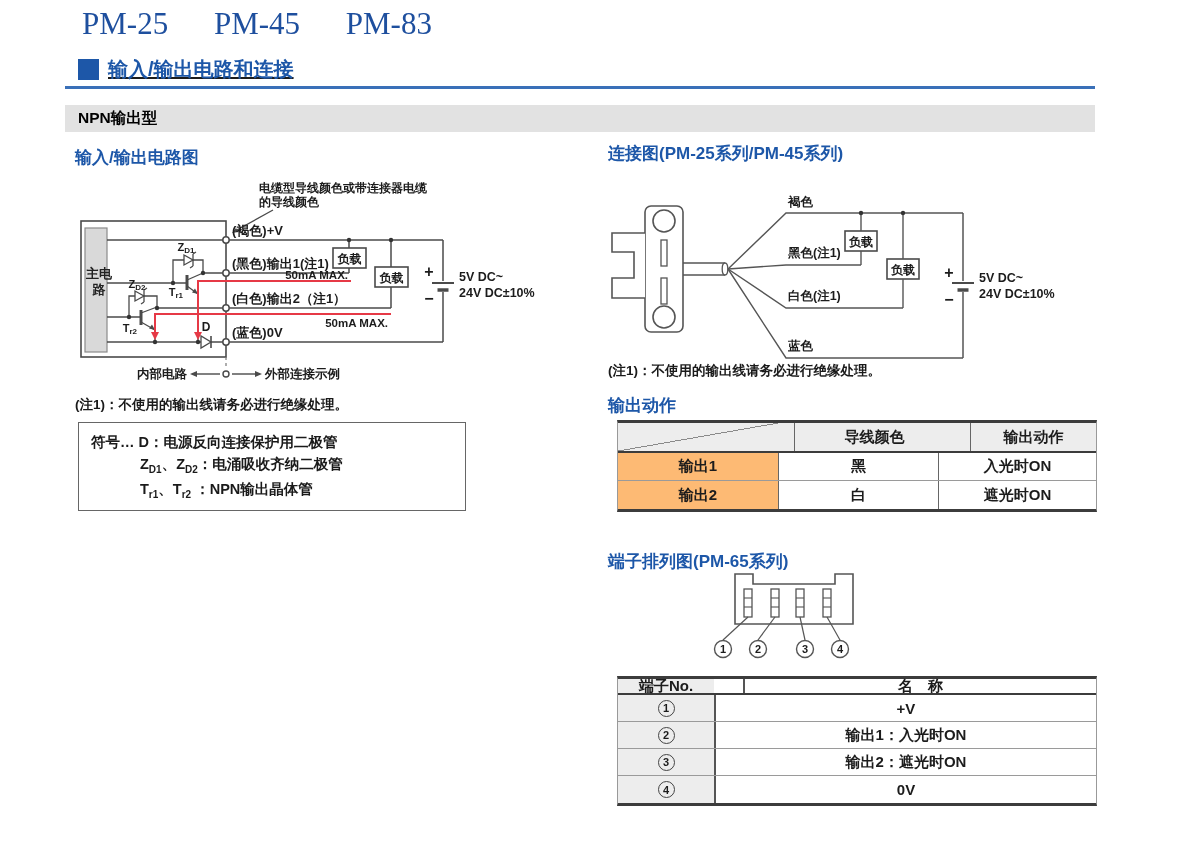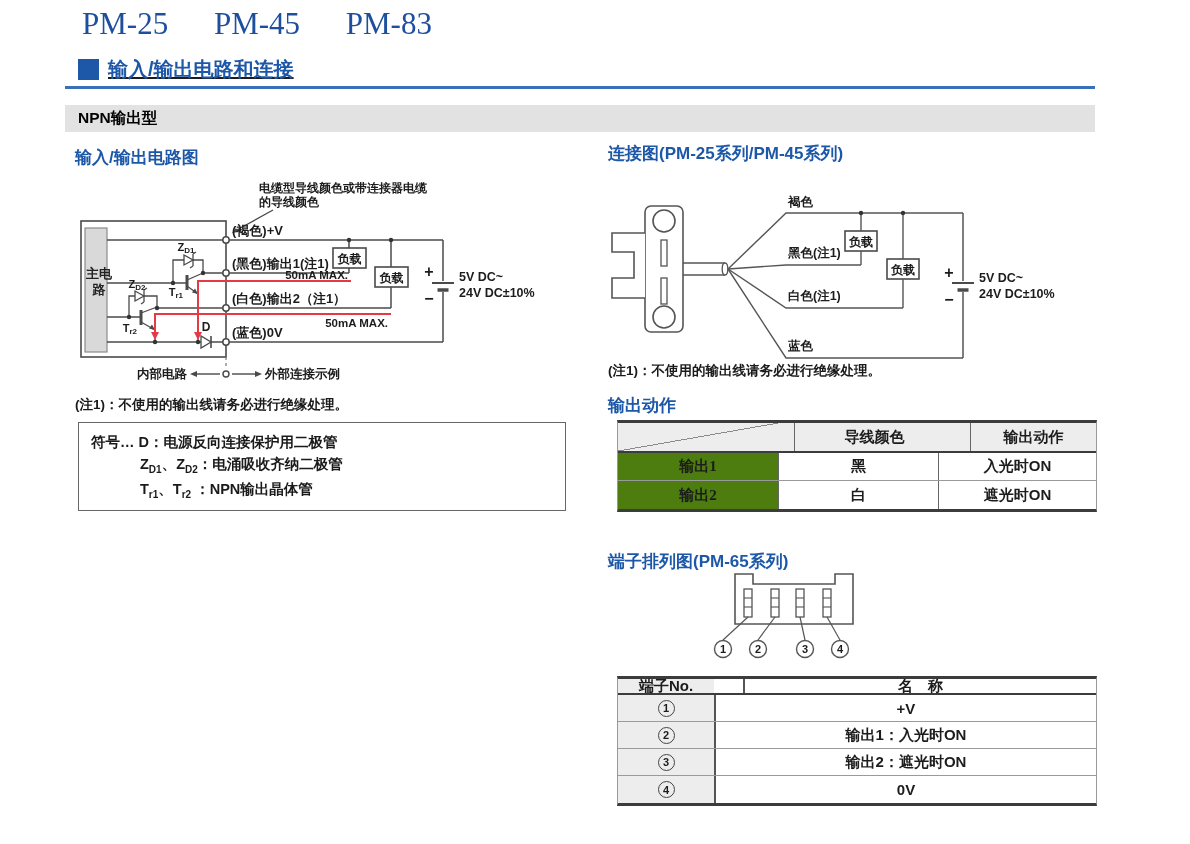--- a/index.html
+++ b/index.html
@@ -41,21 +41,21 @@
   .tr { display:flex; border-bottom:1px solid #9a9a9a; }
   .tr:last-child { border-bottom:none; }
   .tr.head { border-bottom:2px solid #3c3c3c; }
   .td { display:flex; align-items:center; justify-content:center;
         font-size:15px; font-weight:700; color:#1c1c1c; }
   .action .tr { height:28px; }
   .action .tr.head { height:30px; background:#ededed;gap:16px; }
   .action .c1 { width:160px; }
   .action .c2 { width:160px; border-left:1.5px solid #666; }
   .action .c3 { flex:1; border-left:1.5px solid #666; }
-  .action .lab { background:#4d7c0f;font-family:Liberation Serif, serif; }
+  .action .lab { background:#fdba74; }
   .action .diag { background-color:#ededed;
     background-image:linear-gradient(to bottom right, transparent 49.2%, #8a8a8a 49.2%, #8a8a8a 51%, transparent 51%); }
   .term .tr { height:27px; }
   .term .tr.head { height:16px; border-bottom:2px solid #3c3c3c;gap:29px; }
   .term .c1 { width:96px; background:#ededed; }
   .term .cname { flex:1; border-left:2px solid #555; }
   .cnum { display:inline-flex; width:17px; height:17px; border:1.4px solid #444; border-radius:50%;
           align-items:center; justify-content:center; font-size:11px; font-weight:700; }
 </style>
 </head>
@@ -179,21 +179,21 @@
     <line x1="159" y1="194" x2="182" y2="194" stroke="#4a4a4a" stroke-width="1.4"></line>
     <polygon points="182,191 182,197 189,194" fill="#4a4a4a"></polygon>
     <text class="dtext" x="114" y="198" font-size="12.5" text-anchor="end"><tspan>内部电路</tspan></text>
     <text class="dtext" x="192" y="198" font-size="12.5"><tspan>外部连接示例</tspan></text>
   </svg>
 
   <div class="vlabel">主电路</div>
 
   <div class="note" style="left:75px; top:396px;">(注1)：不使用的输出线请务必进行绝缘处理。</div>
 
-  <div class="legendbox" style="left:78px; top:422px; width:488px;">
+  <div class="legendbox" style="left:78px; top:422px; width:388px;">
     <div class="lg-line">符号… D：电源反向连接保护用二极管</div>
     <div class="lg-line ind"><span>Z</span><sub>D1</sub><span>、</span><span>Z</span><sub>D2</sub><span>：电涌吸收齐纳二极管</span></div>
     <div class="lg-line ind"><span>T</span><sub>r1</sub><span>、</span><span>T</span><sub>r2</sub><span> ：NPN输出晶体管</span></div>
   </div>
 
   <div class="h-blue" style="left:608px; top:142px;">连接图(PM-25系列/PM-45系列)</div>
 
   <svg class="abs" style="left:606px; top:188px;" width="475" height="190" viewBox="0 0 475 190">
 
     <rect x="39" y="18" width="38" height="126" rx="6" fill="#fff" stroke="#555" stroke-width="1.6"></rect>

